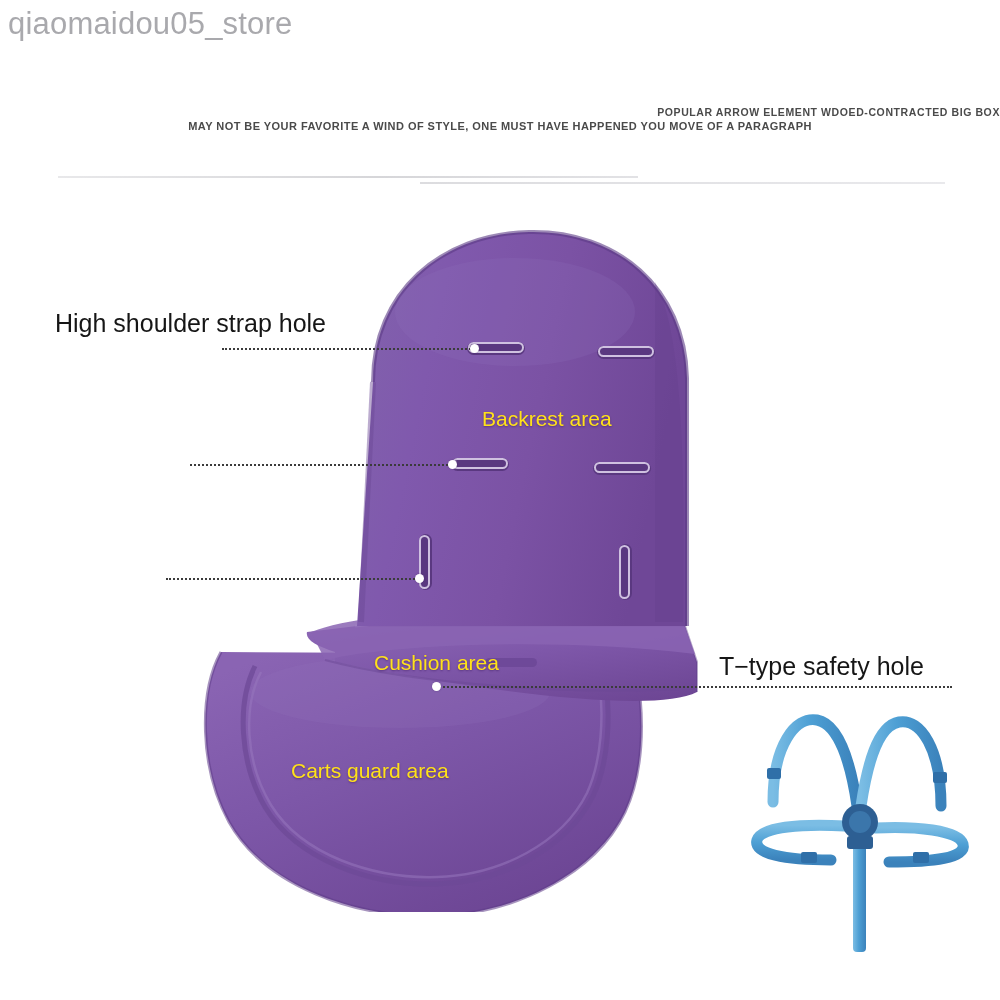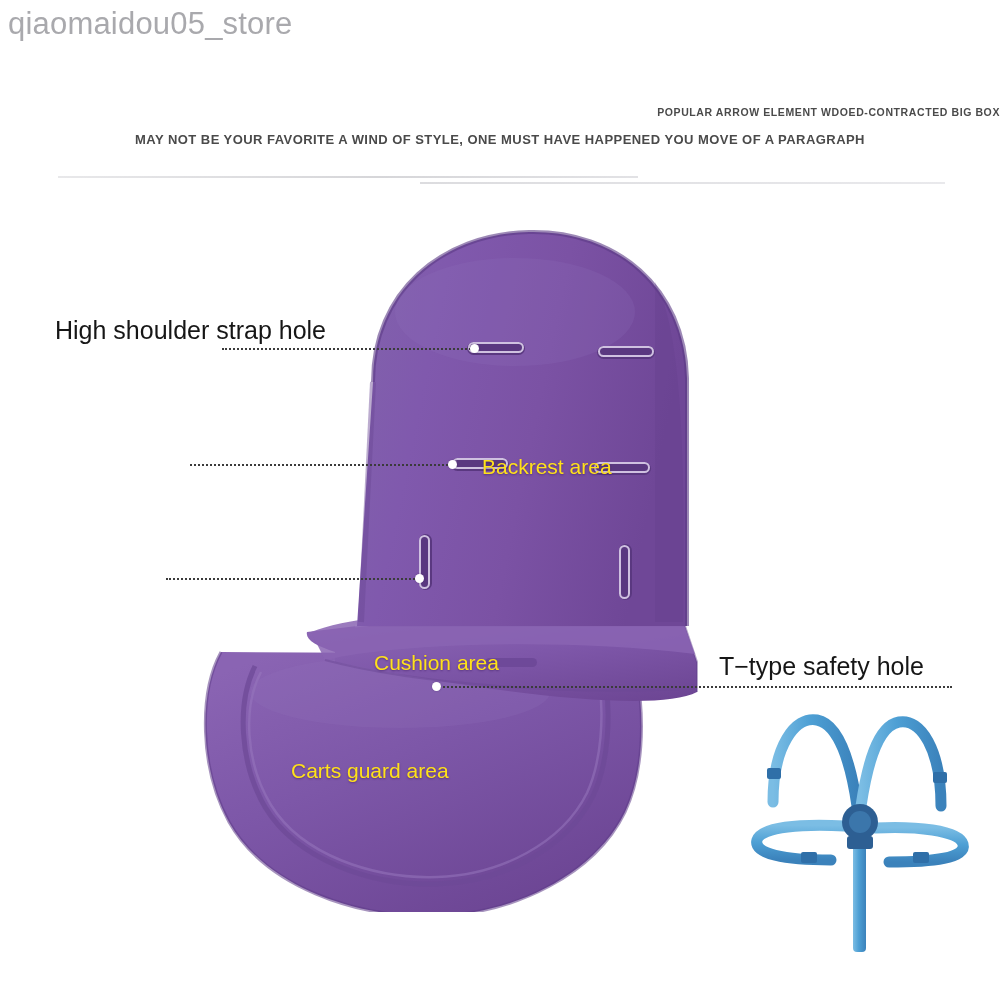--- a/index.html
+++ b/index.html
@@ -55,24 +55,24 @@
     text-align: right;
     font-size: 10.5px;
     font-weight: bold;
     color: #4a4a4a;
     letter-spacing: 0.6px;
     white-space: nowrap;
   }
   .subline2 {
     position: absolute;
     left: 0;
-    top: 132px;
+    top: 120px;
     width: 1000px;
     text-align: center;
-    font-size: 13px;
+    font-size: 11px;
     font-weight: bold;
     color: #4a4a4a;
     letter-spacing: 0.45px;
     white-space: nowrap;
   }
   .rule-a {
     position: absolute;
     left: 58px;
     top: 176px;
     width: 580px;
@@ -89,21 +89,21 @@
   }
 
   
   .callout {
     position: absolute;
     font-size: 25px;
     color: #161616;
     white-space: nowrap;
     font-family: "Liberation Sans", sans-serif;
   }
-  .callout.c1 { left: 55px;  top: 309px; margin-top: 7px; }
+  .callout.c1 { left: 55px;  top: 309px; }
   .callout.c2 { left: 22px;  top: 426px; }
   .callout.c3 { left: 56px;  top: 540px; }
   .callout.c4 { left: 719px; top: 652px; }
 
   
   .leader {
     position: absolute;
     height: 0;
     border-top: 2px dotted #3b3b3b;
   }
@@ -127,21 +127,21 @@
 
   
   .ylabel {
     position: absolute;
     font-size: 21px;
     color: #ffe11a;
     white-space: nowrap;
     text-shadow: 0 1px 2px rgba(60,25,95,0.55);
     font-family: "Liberation Sans", sans-serif;
   }
-  .ylabel.y1 { left: 482px; top: 407px; margin-top: 48px; }
+  .ylabel.y1 { left: 482px; top: 407px; }
   .ylabel.y2 { left: 374px; top: 651px; }
   .ylabel.y3 { left: 291px; top: 759px; }
 
   
   #cushion {
     position: absolute;
     left: 185px;
     top: 222px;
     width: 540px;
     height: 690px;

